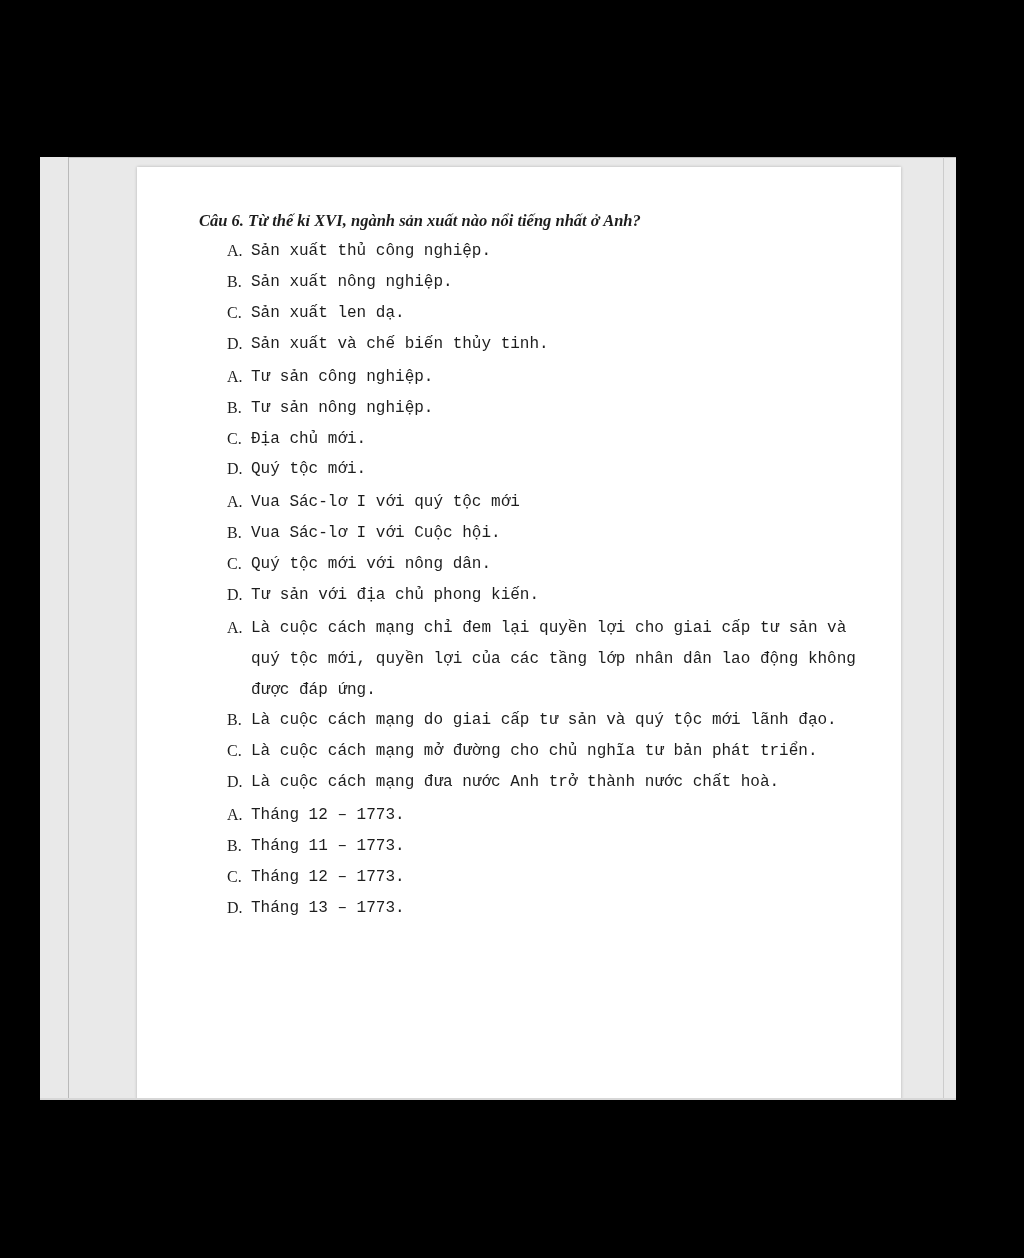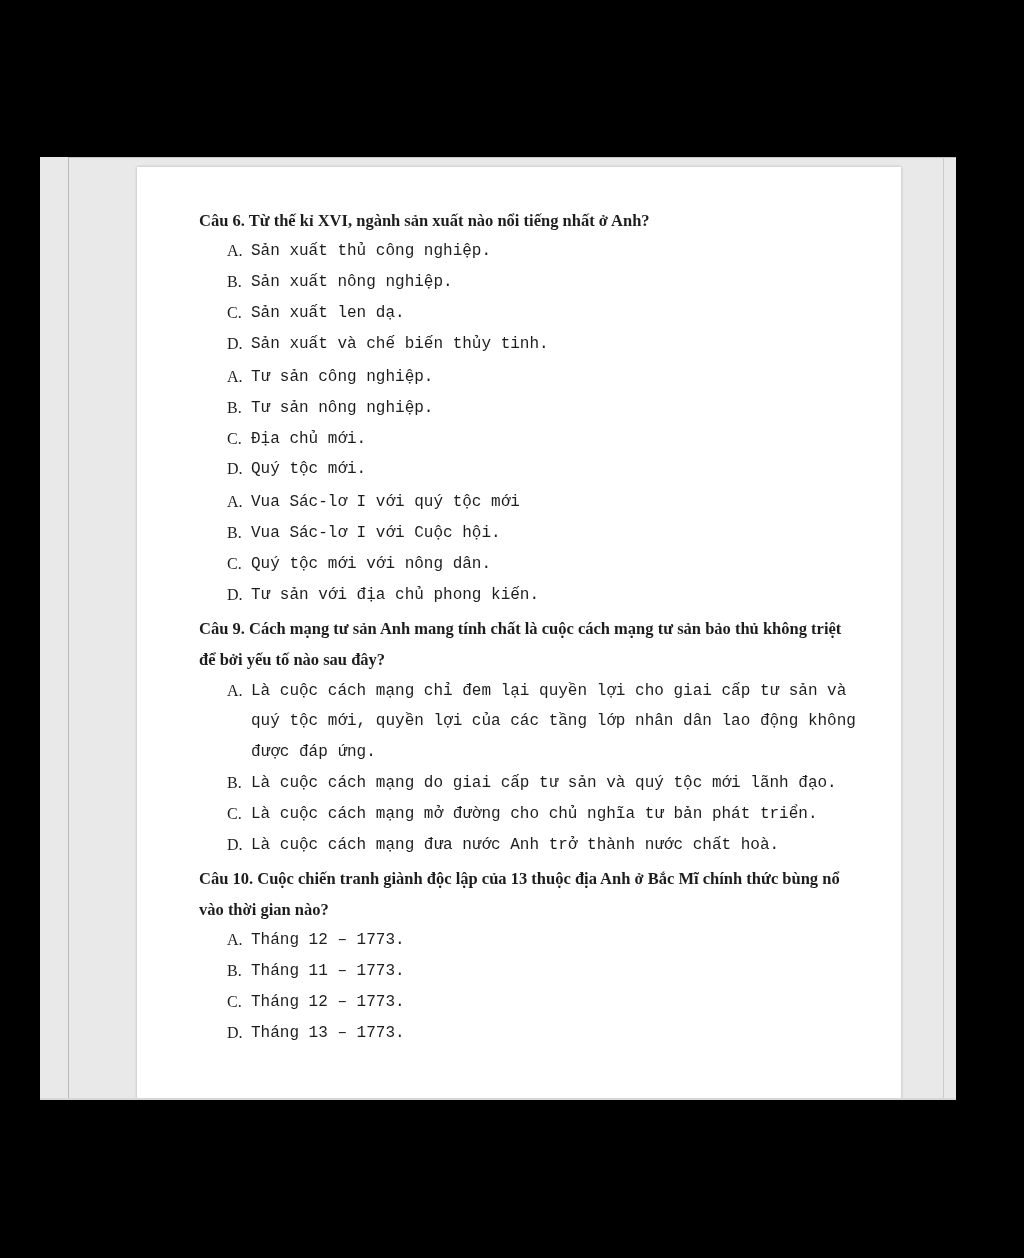--- a/index.html
+++ b/index.html
@@ -80,20 +80,21 @@
     left: 62px;
     top: 38px;
     width: 660px;
   }
 
   .question {
     margin: 0 0 2px 0;
   }
   .q-text {
     font-weight: bold;
+    font-style: italic;
     font-size: 16.5px;
     line-height: 1.9;
     color: #1d1d1d;
     margin: 0;
     text-indent: 0;
   }
   .answers {
     margin: 0 0 0 0;
     padding: 0;
     list-style: none;
@@ -201,21 +202,20 @@
               <span class="atext">Quý tộc mới với nông dân.</span>
             </li>
             <li class="answer">
               <span class="label">D.</span>
               <span class="atext">Tư sản với địa chủ phong kiến.</span>
             </li>
           </ul>
         </div>
 
         <div class="question">
-          <p class="q-text">Câu 9. Cách mạng tư sản Anh mang tính chất là cuộc cách mạng tư sản bảo thủ không triệt để bởi yếu tố nào sau đây?</p>
           <ul class="answers">
             <li class="answer wrap">
               <span class="label">A.</span>
               <span class="atext">Là cuộc cách mạng chỉ đem lại quyền lợi cho giai cấp tư sản và quý tộc mới, quyền lợi của các tầng lớp nhân dân lao động không được đáp ứng.</span>
             </li>
             <li class="answer">
               <span class="label">B.</span>
               <span class="atext">Là cuộc cách mạng do giai cấp tư sản và quý tộc mới lãnh đạo.</span>
             </li>
             <li class="answer">
@@ -223,21 +223,20 @@
               <span class="atext">Là cuộc cách mạng mở đường cho chủ nghĩa tư bản phát triển.</span>
             </li>
             <li class="answer">
               <span class="label">D.</span>
               <span class="atext">Là cuộc cách mạng đưa nước Anh trở thành nước chất hoà.</span>
             </li>
           </ul>
         </div>
 
         <div class="question">
-          <p class="q-text">Câu 10. Cuộc chiến tranh giành độc lập của 13 thuộc địa Anh ở Bắc Mĩ chính thức bùng nổ vào thời gian nào?</p>
           <ul class="answers">
             <li class="answer">
               <span class="label">A.</span>
               <span class="atext">Tháng 12 – 1773.</span>
             </li>
             <li class="answer">
               <span class="label">B.</span>
               <span class="atext">Tháng 11 – 1773.</span>
             </li>
             <li class="answer">

